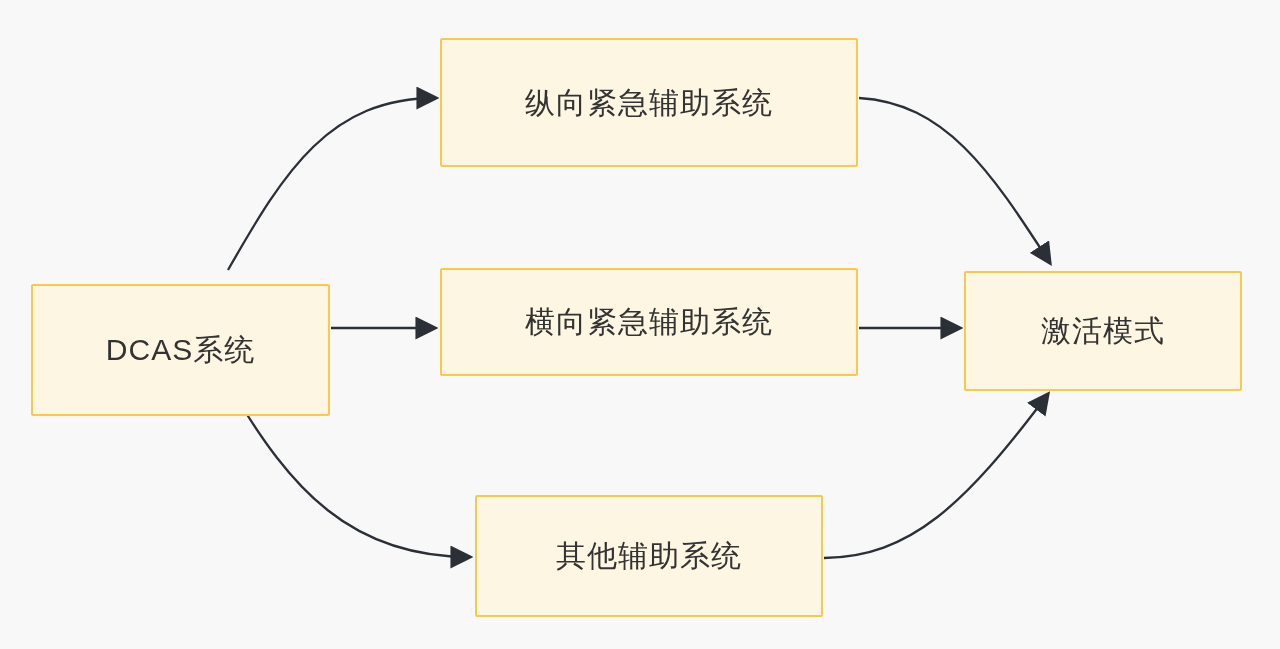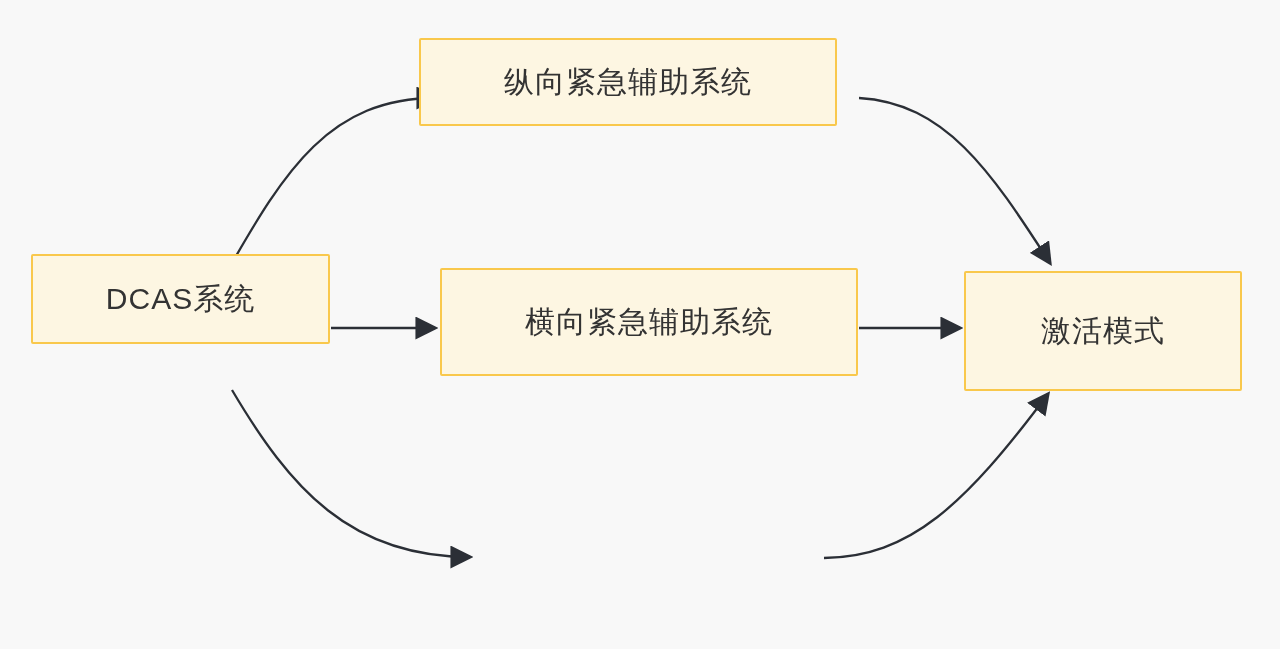--- a/index.html
+++ b/index.html
@@ -43,22 +43,22 @@
     border-radius: 2px;
     display: flex;
     align-items: center;
     justify-content: center;
     color: var(--text);
     font-size: 30px;
     line-height: 1.2;
     text-align: center;
     letter-spacing: 1px;
   }
-  .node-dcas        { left: 31px;  top: 254px; width: 299px; height: 90px; }
-  .node-longitudinal{ left: 419px; top: 38px;  width: 418px; height: 88px; }
+  .node-dcas        { left: 31px;  top: 284px; width: 299px; height: 132px; }
+  .node-longitudinal{ left: 440px; top: 38px;  width: 418px; height: 129px; }
   .node-lateral     { left: 440px; top: 268px; width: 418px; height: 108px; }
   .node-other       { left: 475px; top: 495px; width: 348px; height: 122px; }
   .node-activation  { left: 964px; top: 271px; width: 278px; height: 120px; }
 </style>
 </head>
 <body>
 
 <div class="canvas">
 
   <svg class="edges-layer" viewBox="0 0 1280 649" xmlns="http://www.w3.org/2000/svg">
@@ -74,16 +74,17 @@
     <path class="edge" d="M 859 328 L 960 328" marker-end="url(#arrowhead)"></path>
     <path class="edge" d="M 824 558 C 910 557 965 505 1048 394" marker-end="url(#arrowhead)"></path>
   </svg>
 
   <div class="node node-dcas">DCAS系统</div>
 
   <div class="node node-longitudinal">纵向紧急辅助系统</div>
 
   <div class="node node-lateral">横向紧急辅助系统</div>
 
+  <div class="node node-other">其他辅助系统</div>
 
   <div class="node node-activation">激活模式</div>
 
 </div>
 
 </body></html>

